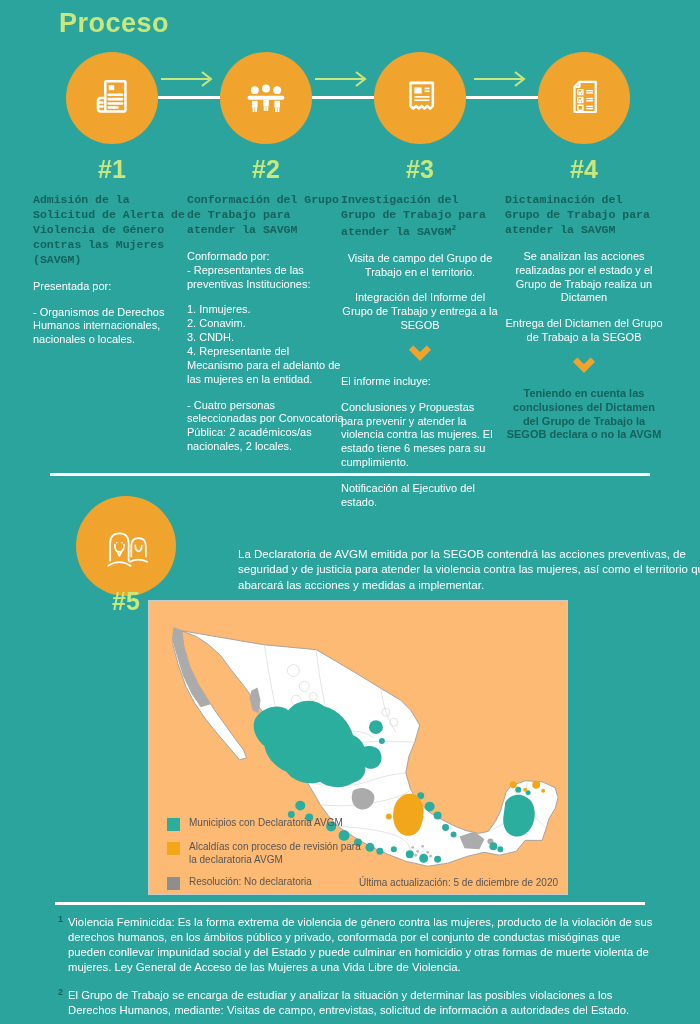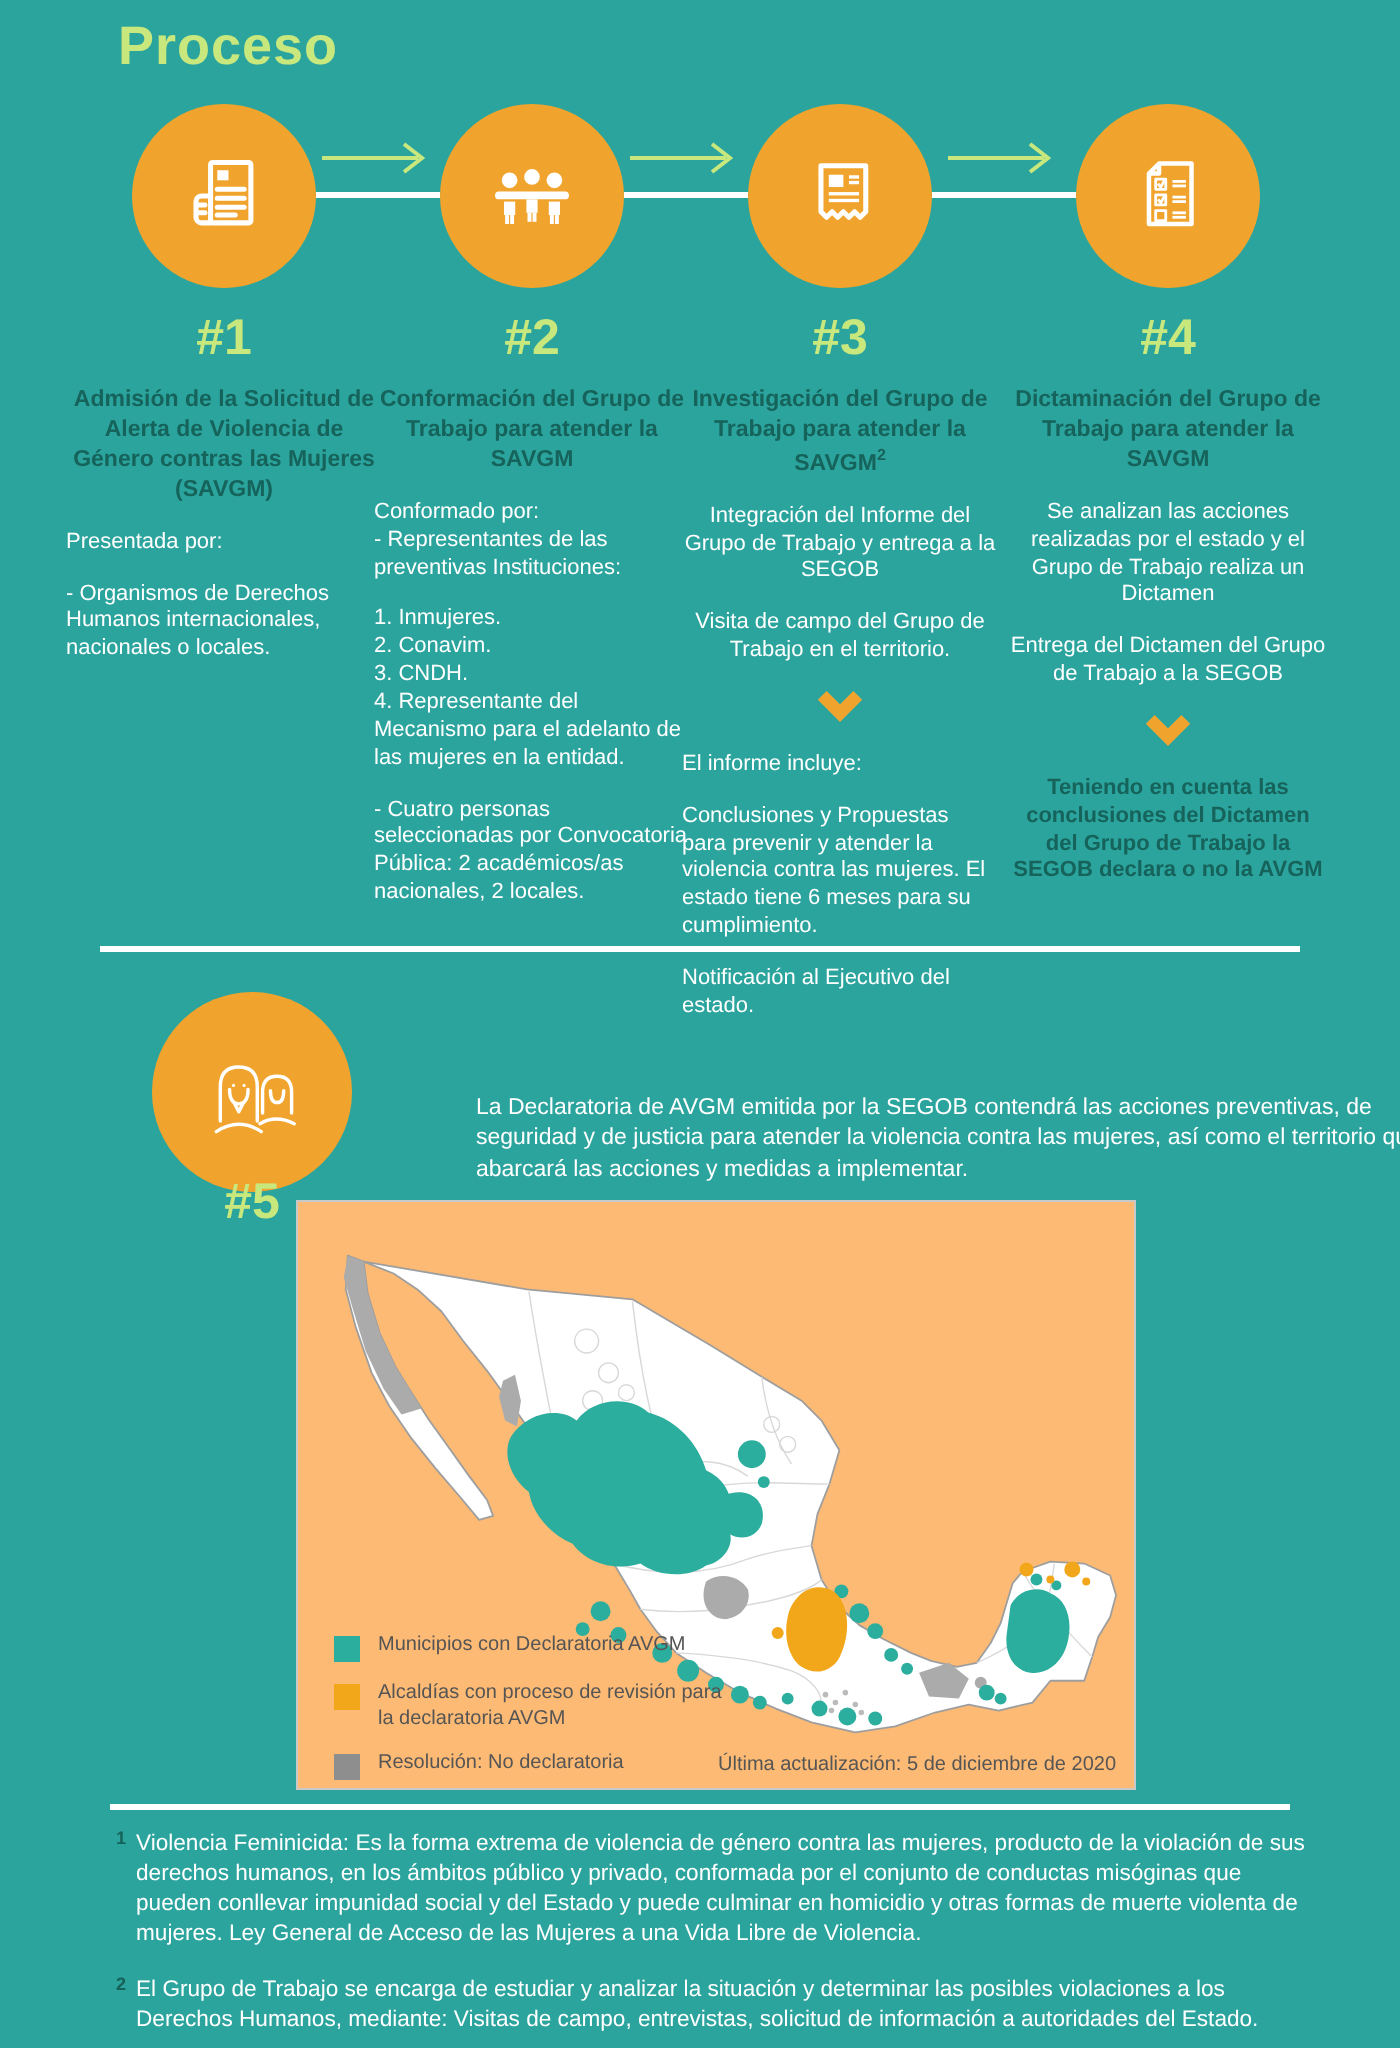--- a/index.html
+++ b/index.html
@@ -20,21 +20,21 @@
   .flow-arrow.a3{left:473px;}
 
   .step{position:absolute;top:0;width:158px;}
   .step.s1{left:33px;}
   .step.s2{left:187px;}
   .step.s3{left:341px;}
   .step.s4{left:505px;}
   .circle{width:92px;height:92px;border-radius:50%;background:#F0A42D;margin:0 auto;display:flex;align-items:center;justify-content:center;}
   .circle svg{width:56px;height:56px;}
   .step-num{margin-top:11px;text-align:center;font-size:25px;font-weight:800;color:#C8E87D;}
-  .step-heading{margin-top:9px;text-align:center;font-size:11.5px;font-weight:bold;color:#15635A;line-height:1.3;}
+  .step-heading{margin-top:9px;font-size:11.5px;font-weight:bold;color:#15635A;line-height:1.3;font-family:Liberation Mono, monospace;}
   .step-heading sup{font-size:8px;}
   .step-body{margin-top:12px;font-size:11px;color:#ffffff;line-height:1.26;}
   .step-body p{margin:0 0 12px 0;white-space:pre-line;}
   .align-left{text-align:left;}
   .align-center{text-align:center;}
   .chevron-wrap{text-align:center;margin:0 0 10px 0;}
   .conclusion{font-weight:bold;color:#15635A;}
 
   
   .divider{position:absolute;background:#ffffff;height:3px;}
@@ -154,22 +154,22 @@
               <line x1="58" y1="38" x2="67" y2="38"></line>
               <line x1="40" y1="48" x2="67" y2="48"></line>
               <line x1="40" y1="54" x2="67" y2="54"></line>
             </g>
           </g>
         </svg>
       </div>
       <div class="step-num">#3</div>
       <div class="step-heading"><span>Investigación del Grupo de Trabajo para atender la SAVGM</span><sup>2</sup></div>
       <div class="step-body align-center">
+        <p>Visita de campo del Grupo de Trabajo en el territorio.</p>
         <p>Integración del Informe del Grupo de Trabajo y entrega a la SEGOB</p>
-        <p>Visita de campo del Grupo de Trabajo en el territorio.</p>
         <div class="chevron-wrap">
           <svg width="28" height="16" viewBox="0 0 30 18">
             <polyline points="5,3 15,13 25,3" fill="none" stroke="#F0A42D" stroke-width="7"></polyline>
           </svg>
         </div>
         <div class="align-left">
           <p>El informe incluye:</p>
           <p>Conclusiones y Propuestas para prevenir y atender la violencia contra las mujeres. El estado tiene 6 meses para su cumplimiento.</p>
           <p>Notificación al Ejecutivo del estado.</p>
         </div>

